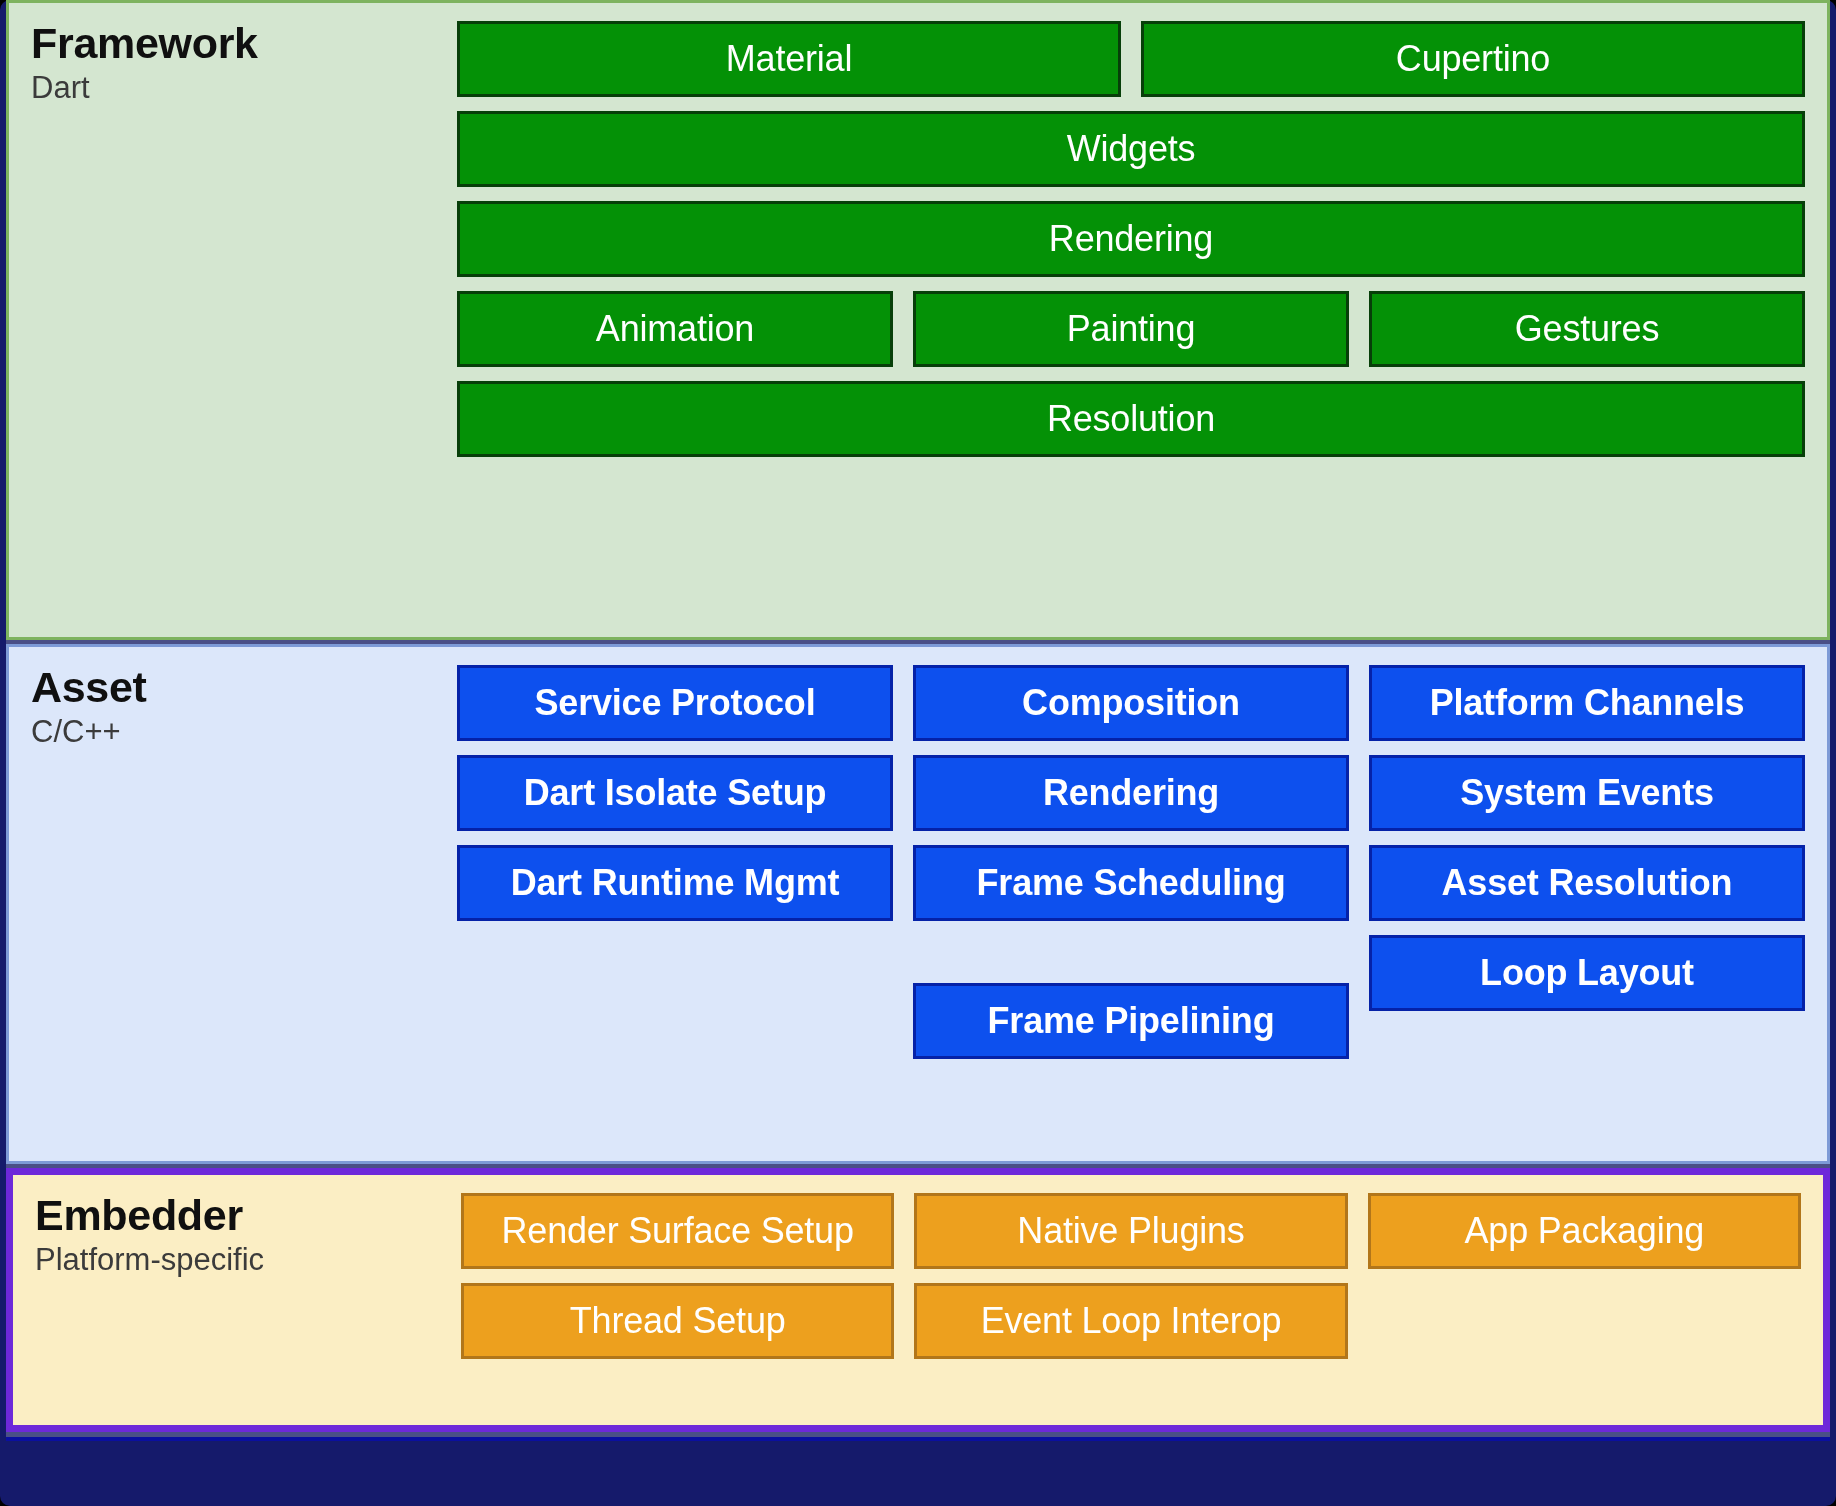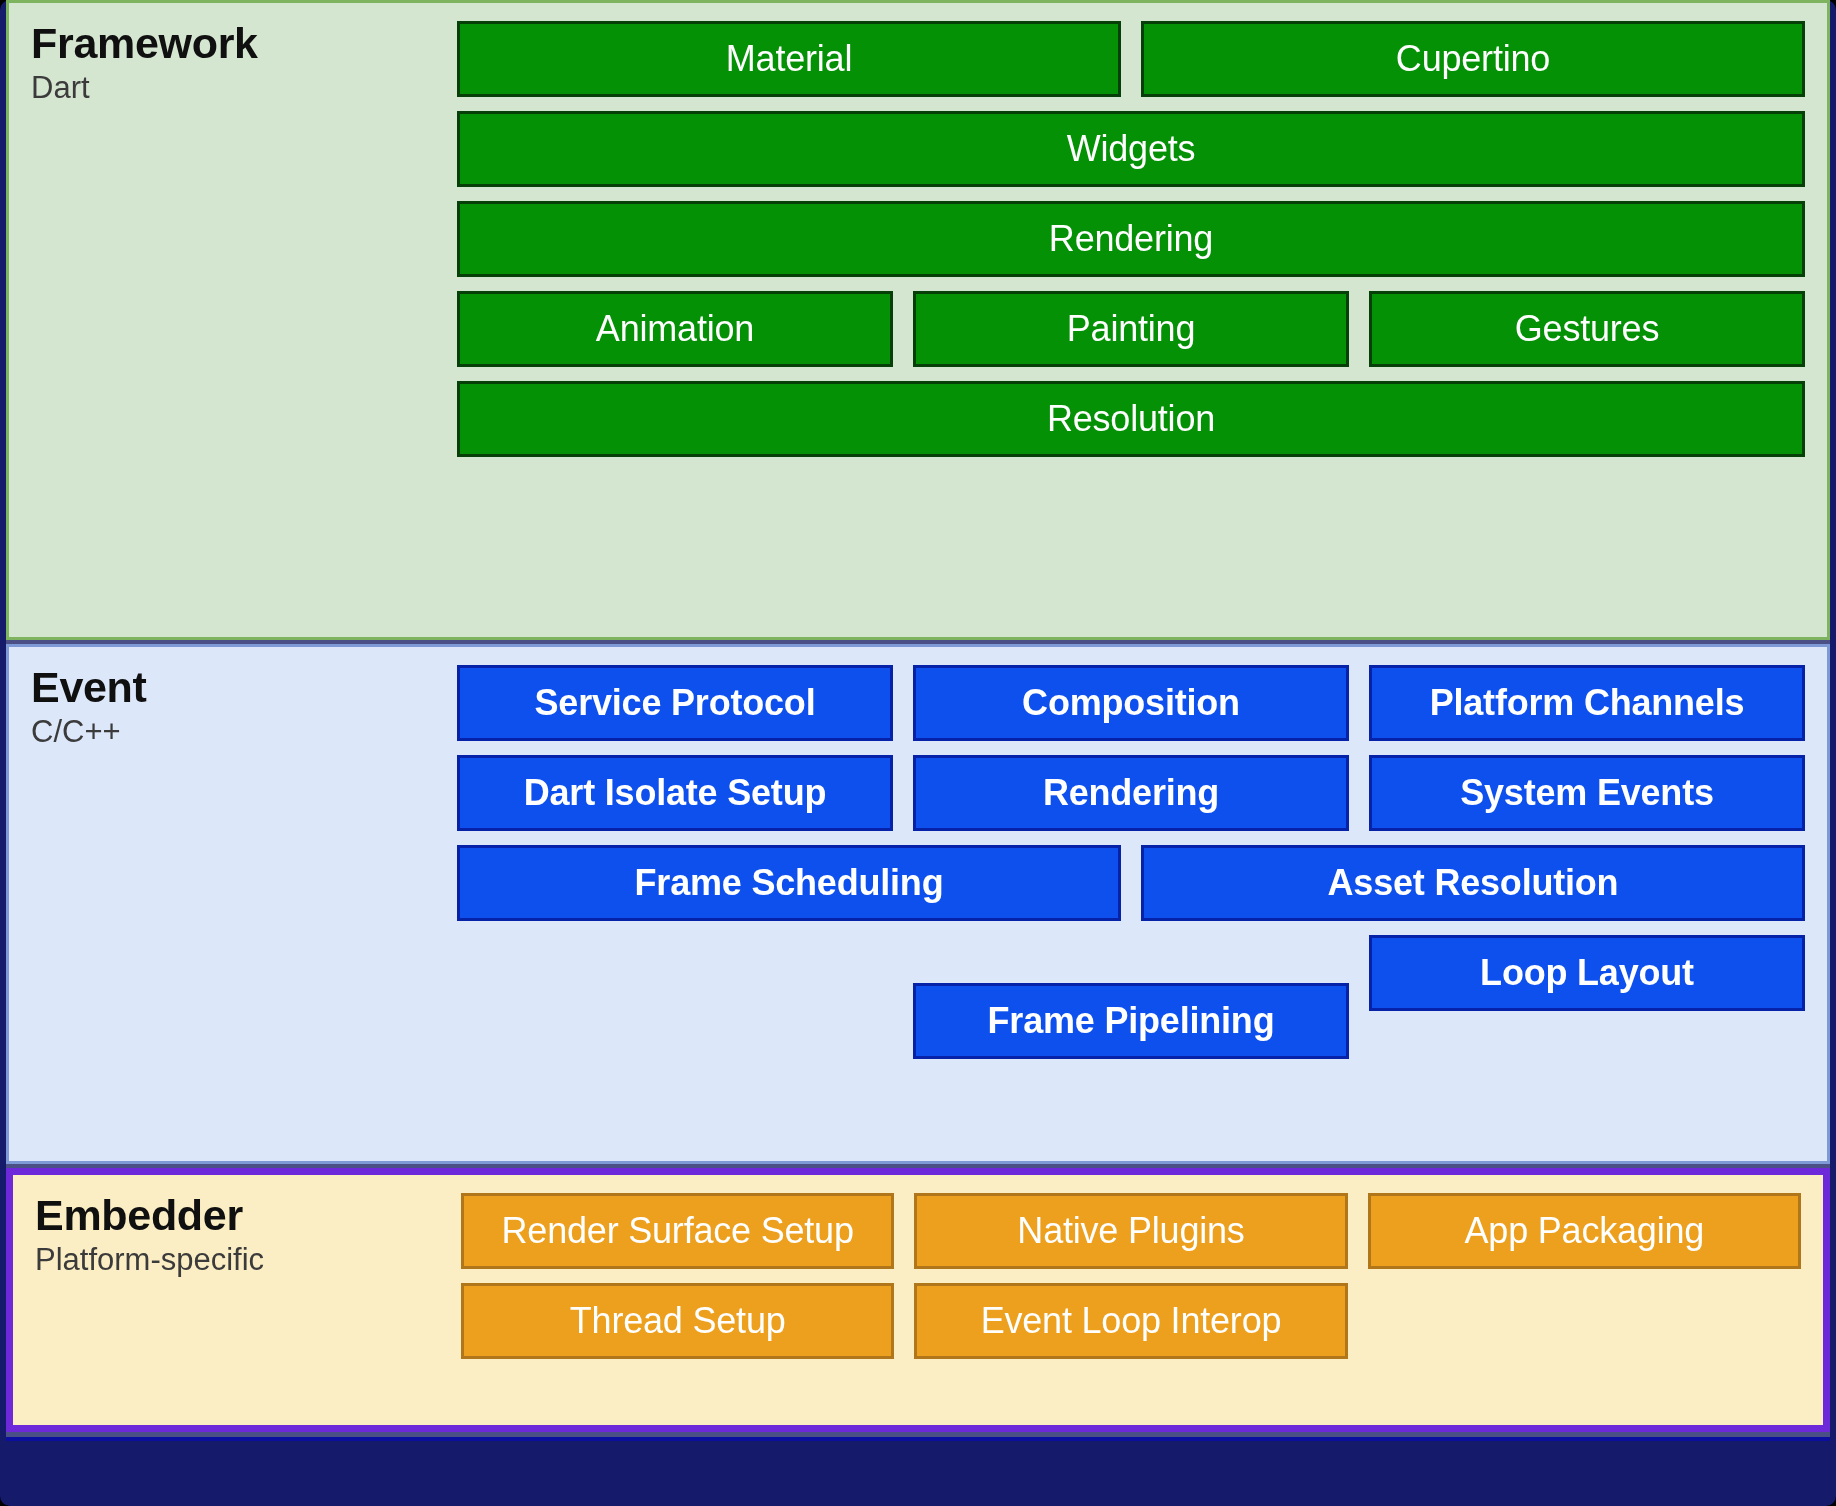--- a/index.html
+++ b/index.html
@@ -195,21 +195,21 @@
           </div>
           <div class="row">
             <div class="cell" style="flex: 6 1 0px;">
               <div class="box">Resolution</div>
             </div>
           </div>
         </div>
       </div>
       <div class="layer layer-engine">
         <div class="layer-head">
-          <div class="layer-title">Event</div>
+          <div class="layer-title">Asset</div>
           <div class="layer-sub">C/C++</div>
         </div>
         <div class="layer-body">
           <div class="row">
             <div class="cell" style="flex: 2 1 0px;">
               <div class="box">Service Protocol</div>
             </div>
             <div class="cell" style="flex: 2 1 0px;">
               <div class="box">Composition</div>
             </div>
@@ -222,20 +222,23 @@
               <div class="box">Dart Isolate Setup</div>
             </div>
             <div class="cell" style="flex: 2 1 0px;">
               <div class="box">Rendering</div>
             </div>
             <div class="cell" style="flex: 2 1 0px;">
               <div class="box">System Events</div>
             </div>
           </div>
           <div class="row">
+            <div class="cell" style="flex: 2 1 0px;">
+              <div class="box">Dart Runtime Mgmt</div>
+            </div>
             <div class="cell" style="flex: 2 1 0px;">
               <div class="box">Frame Scheduling</div>
             </div>
             <div class="cell" style="flex: 2 1 0px;">
               <div class="box">Asset Resolution</div>
             </div>
           </div>
           <div class="row">
             <div class="cell spacer" style="flex: 2 1 0px;"></div>
             <div class="cell" style="flex: 2 1 0px; margin-top: 48px;">

